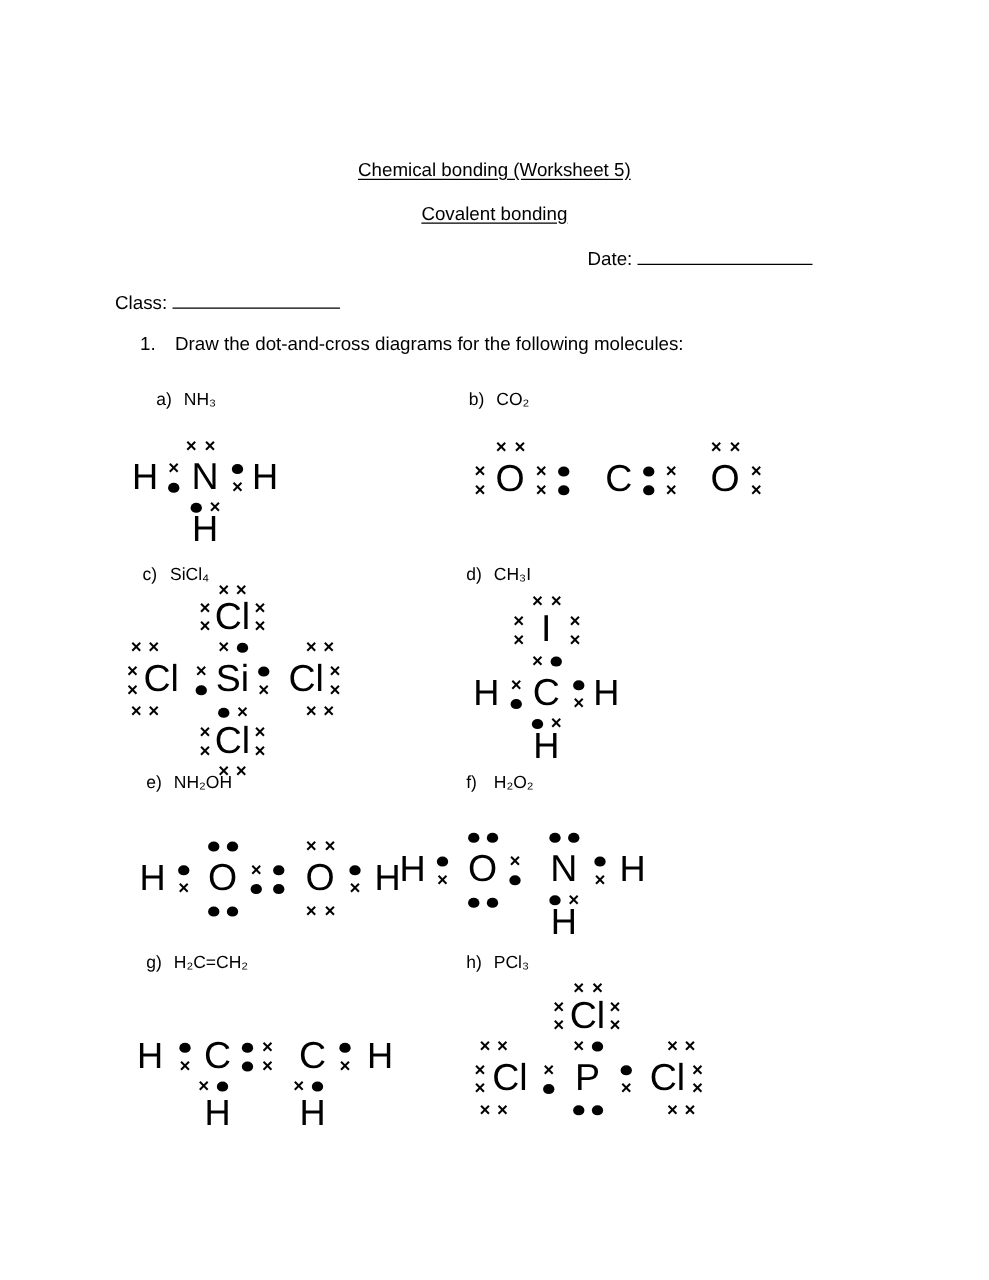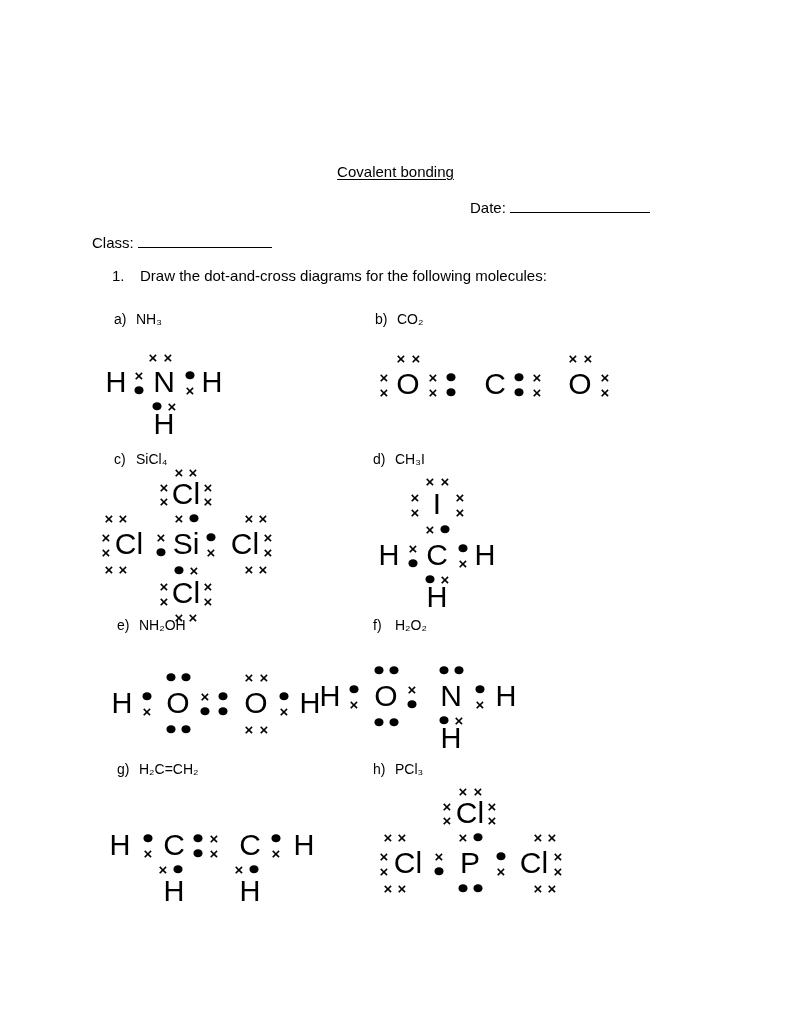--- a/index.html
+++ b/index.html
@@ -102,40 +102,43 @@
     line-height: 11px;
     font-family: "Liberation Sans", sans-serif;
   }
   .e.cross::before { content: "\00D7"; }
 </style>
 </head>
 <body>
 
 <div class="page">
 
+  <div class="title-line" id="title-2">
+    <span class="u">Chemical bonding (Worksheet 5)</span>
+  </div>
   <div class="title-line" id="title-3">
     <span class="u">Covalent bonding</span>
   </div>
 
 
   <div class="field-row" id="date-row">
     <span>Date:</span>
     <span class="blank w135"></span>
   </div>
 
   <div class="field-row" id="class-row">
     <span>Class:</span>
     <span class="blank w130"></span>
   </div>
 
   <div id="question-1">
     <span class="qnum">1.</span><span>Draw the dot-and-cross diagrams for the following molecules:</span>
   </div>
 
-  <div class="item-label" style="left:114px; top:312px;">
+  <div class="item-label" style="left:125px; top:312px;">
     <span class="letter">a)</span><span>NH₃</span>
   </div>
   <div class="item-label" style="left:375px; top:312px;">
     <span class="letter">b)</span><span>CO₂</span>
   </div>
   <div class="item-label" style="left:114px; top:452px;">
     <span class="letter">c)</span><span>SiCl₄</span>
   </div>
   <div class="item-label" style="left:373px; top:452px;">
     <span class="letter">d)</span><span>CH₃I</span>

